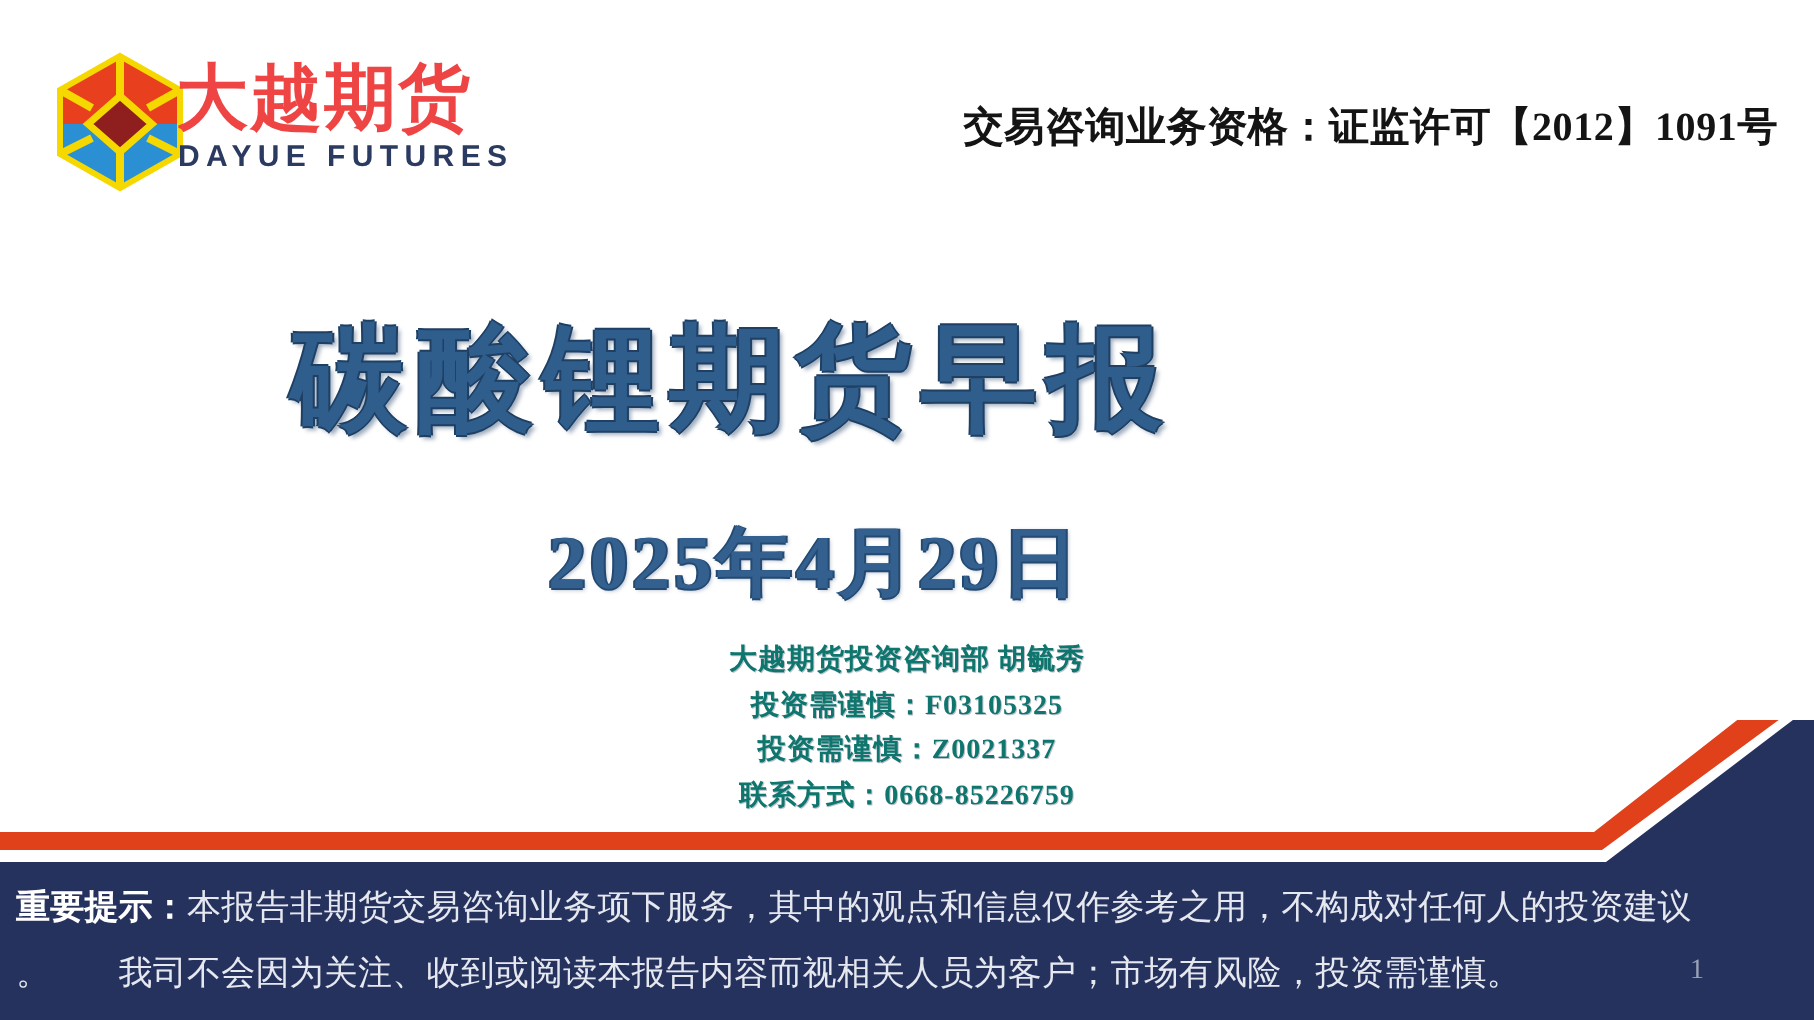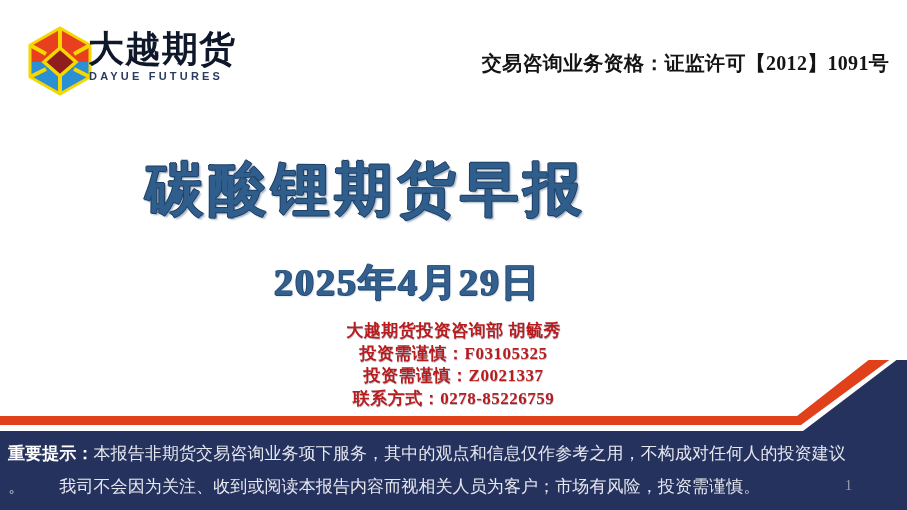--- a/index.html
+++ b/index.html
@@ -41,31 +41,31 @@
     height: 64px;
   }
   .wm-cn {
     position: absolute;
     left: 0;
     top: 0px;
     font-family: "Liberation Sans", "DejaVu Sans", sans-serif;
     font-weight: bold;
     font-size: 36px;
     letter-spacing: 1px;
-    color: #0f172a;
+    color: #ef4444;
     line-height: 42px;
     white-space: nowrap;
   }
   .wm-en {
     position: absolute;
     left: 1px;
     top: 42px;
     font-family: "Liberation Sans", "DejaVu Sans", sans-serif;
     font-weight: bold;
-    font-size: 11px;
+    font-size: 15px;
     letter-spacing: 3.2px;
     color: #2b3a60;
     white-space: nowrap;
   }
 
   #license-line {
     position: absolute;
     right: 18px;
     top: 19px;
     font-family: "Liberation Serif", "DejaVu Serif", serif;
@@ -122,22 +122,22 @@
   #contact-block {
     position: absolute;
     left: 0;
     top: 320px;
     width: 907px;
     text-align: center;
   }
   .contact-line {
     font-family: "Liberation Serif", "DejaVu Serif", serif;
     font-weight: bold;
-    font-size: 17px;
-    color: #b91c1c;
+    font-size: 14px;
+    color: #0f766e;
     line-height: 22.5px;
     letter-spacing: 0.5px;
     white-space: nowrap;
     text-shadow: 0.5px 0.5px 0 rgba(60,74,116,0.35);
   }
 
   
   #ribbon {
     position: absolute;
     left: 0;
@@ -223,21 +223,21 @@
   <div id="license-line">交易咨询业务资格：证监许可【2012】1091号</div>
 
   <div id="main-title">碳酸锂期货早报</div>
 
   <div id="report-date">2025年4月29日</div>
 
   <div id="contact-block">
     <div class="contact-line">大越期货投资咨询部  胡毓秀</div>
     <div class="contact-line">投资需谨慎：F03105325</div>
     <div class="contact-line">投资需谨慎：Z0021337</div>
-    <div class="contact-line">联系方式：0278-85226759</div>
+    <div class="contact-line">联系方式：0668-85226759</div>
   </div>
 
   <div id="ribbon">
     <svg width="907" height="150" viewBox="0 0 907 150" xmlns="http://www.w3.org/2000/svg">
 
       <path d="M 0,70 L 800,70 L 907,-14 L 907,150 L 0,150 Z" fill="#26325e"></path>
 
       <path d="M 0,64 L 799,64 L 907,-21 L 907,-8 L 803,71 L 0,71 Z" fill="#ffffff"></path>
 
       <path d="M 0,56 L 797,56 L 907,-30 L 907,-13 L 801,65 L 0,65 Z" fill="#e0401a"></path>

